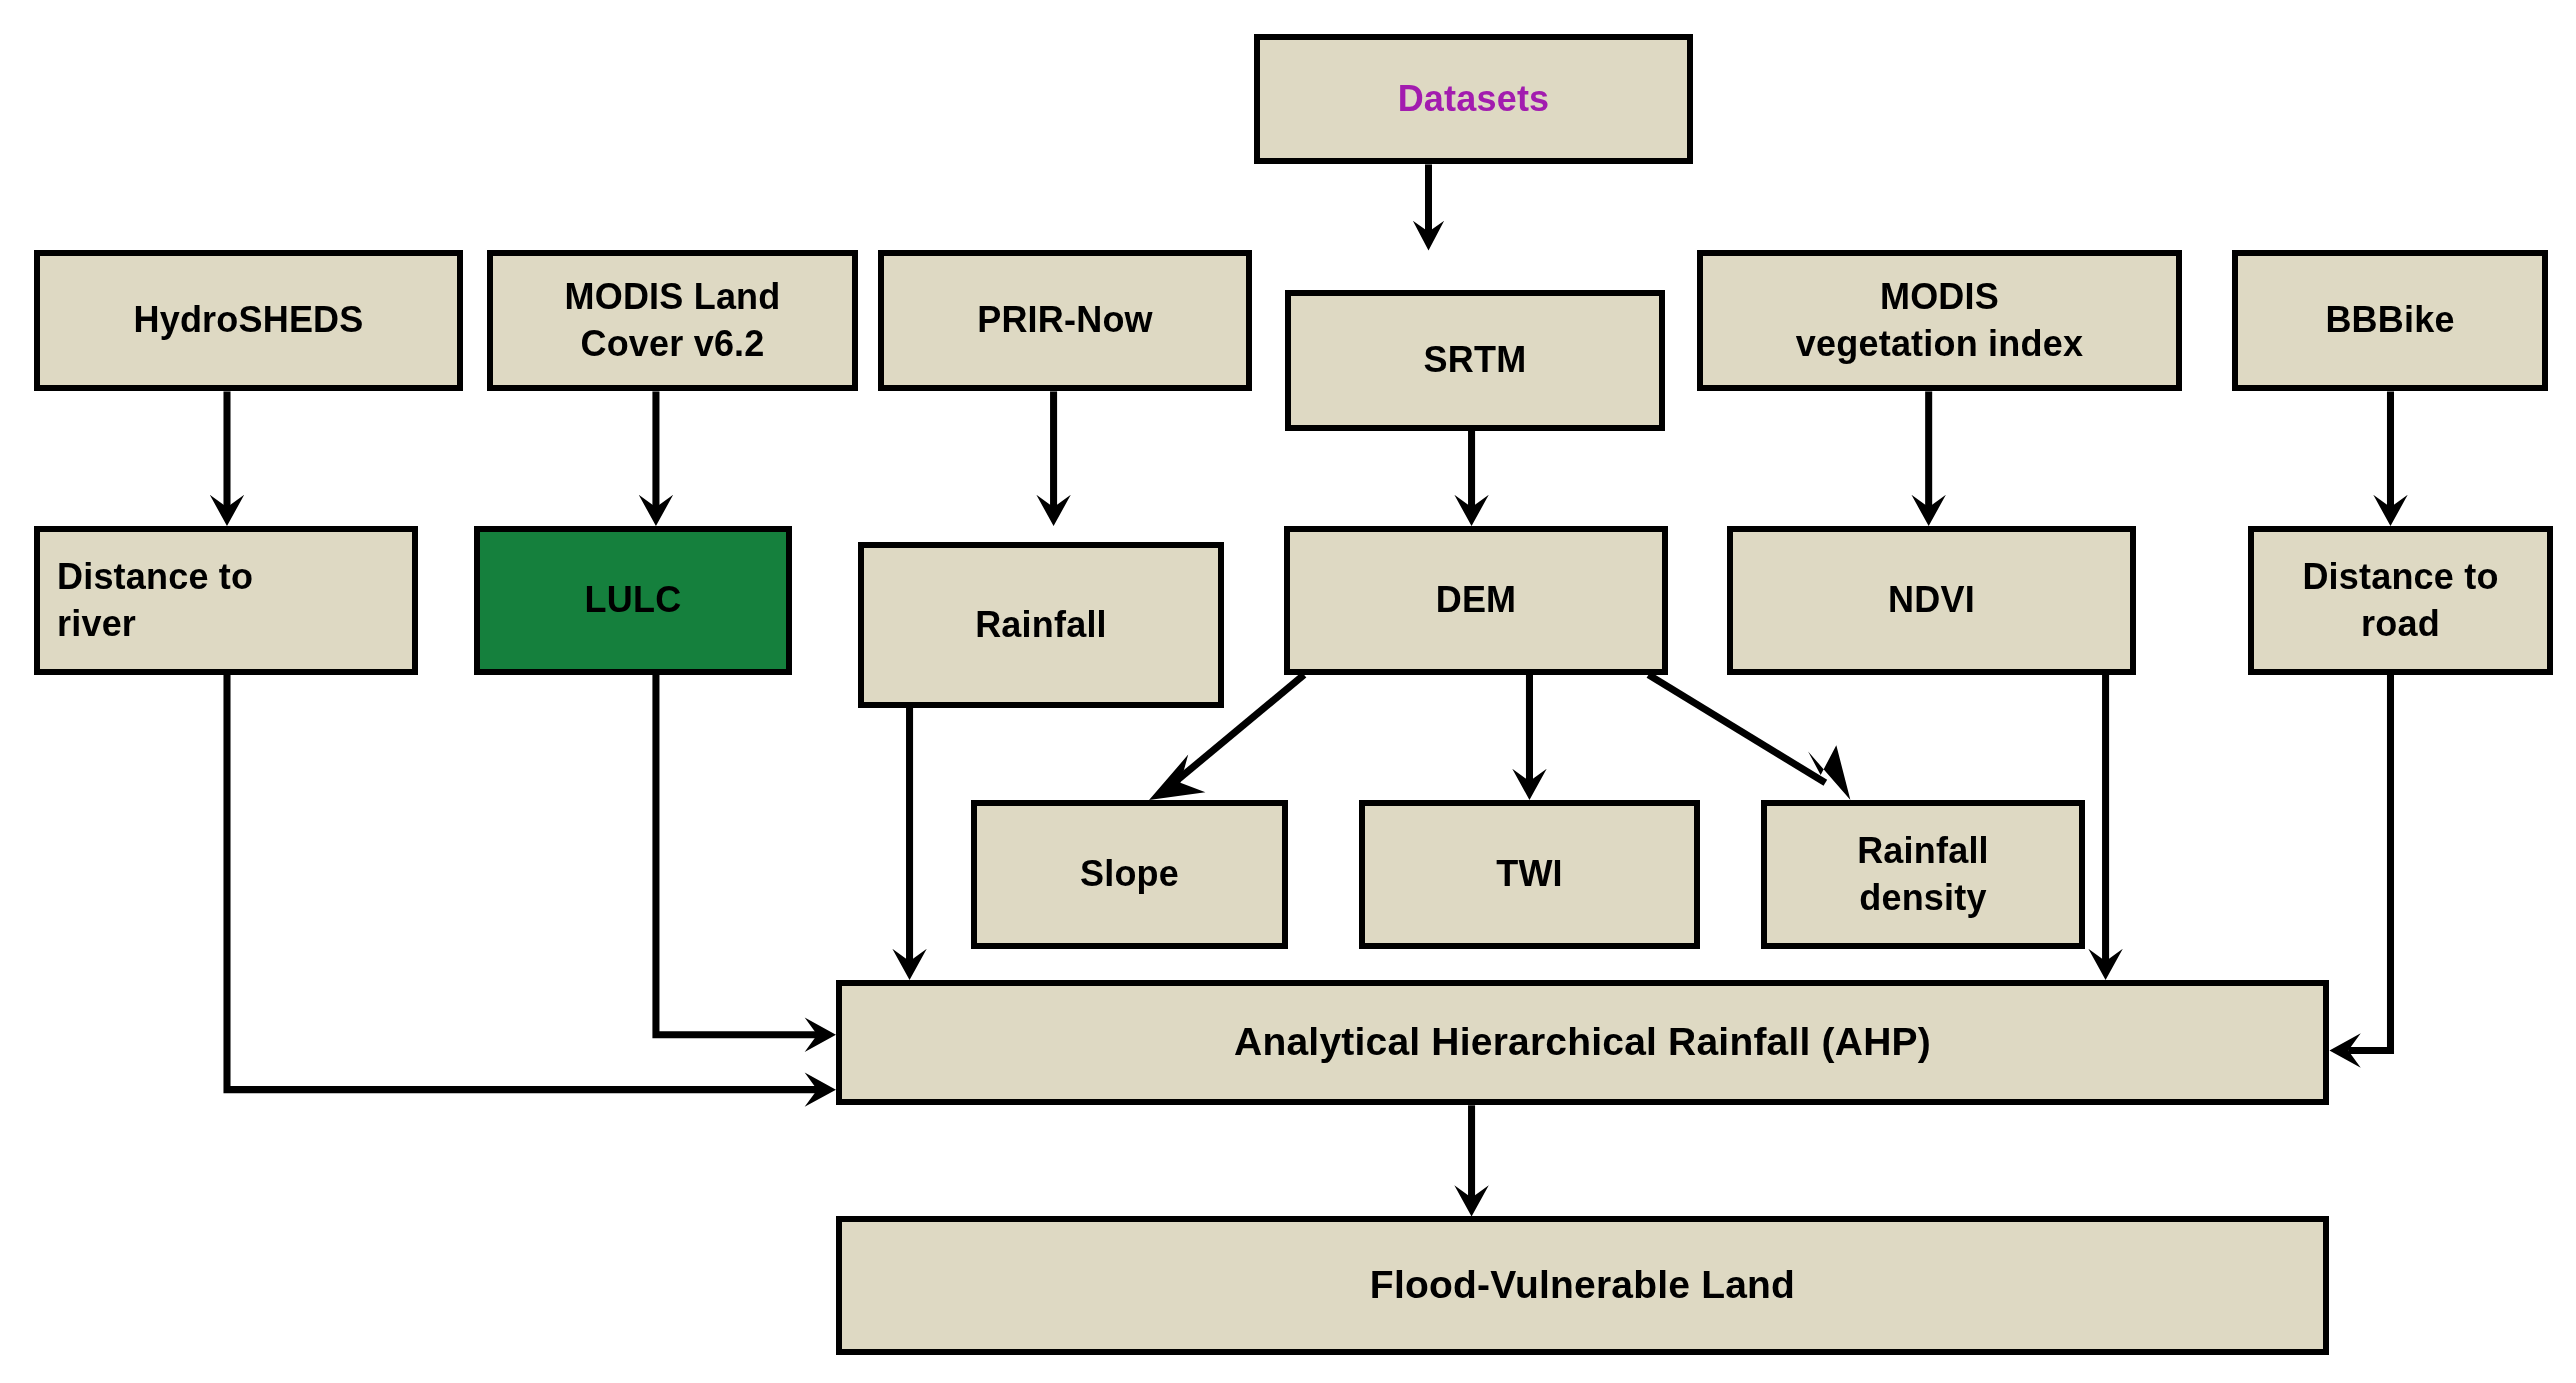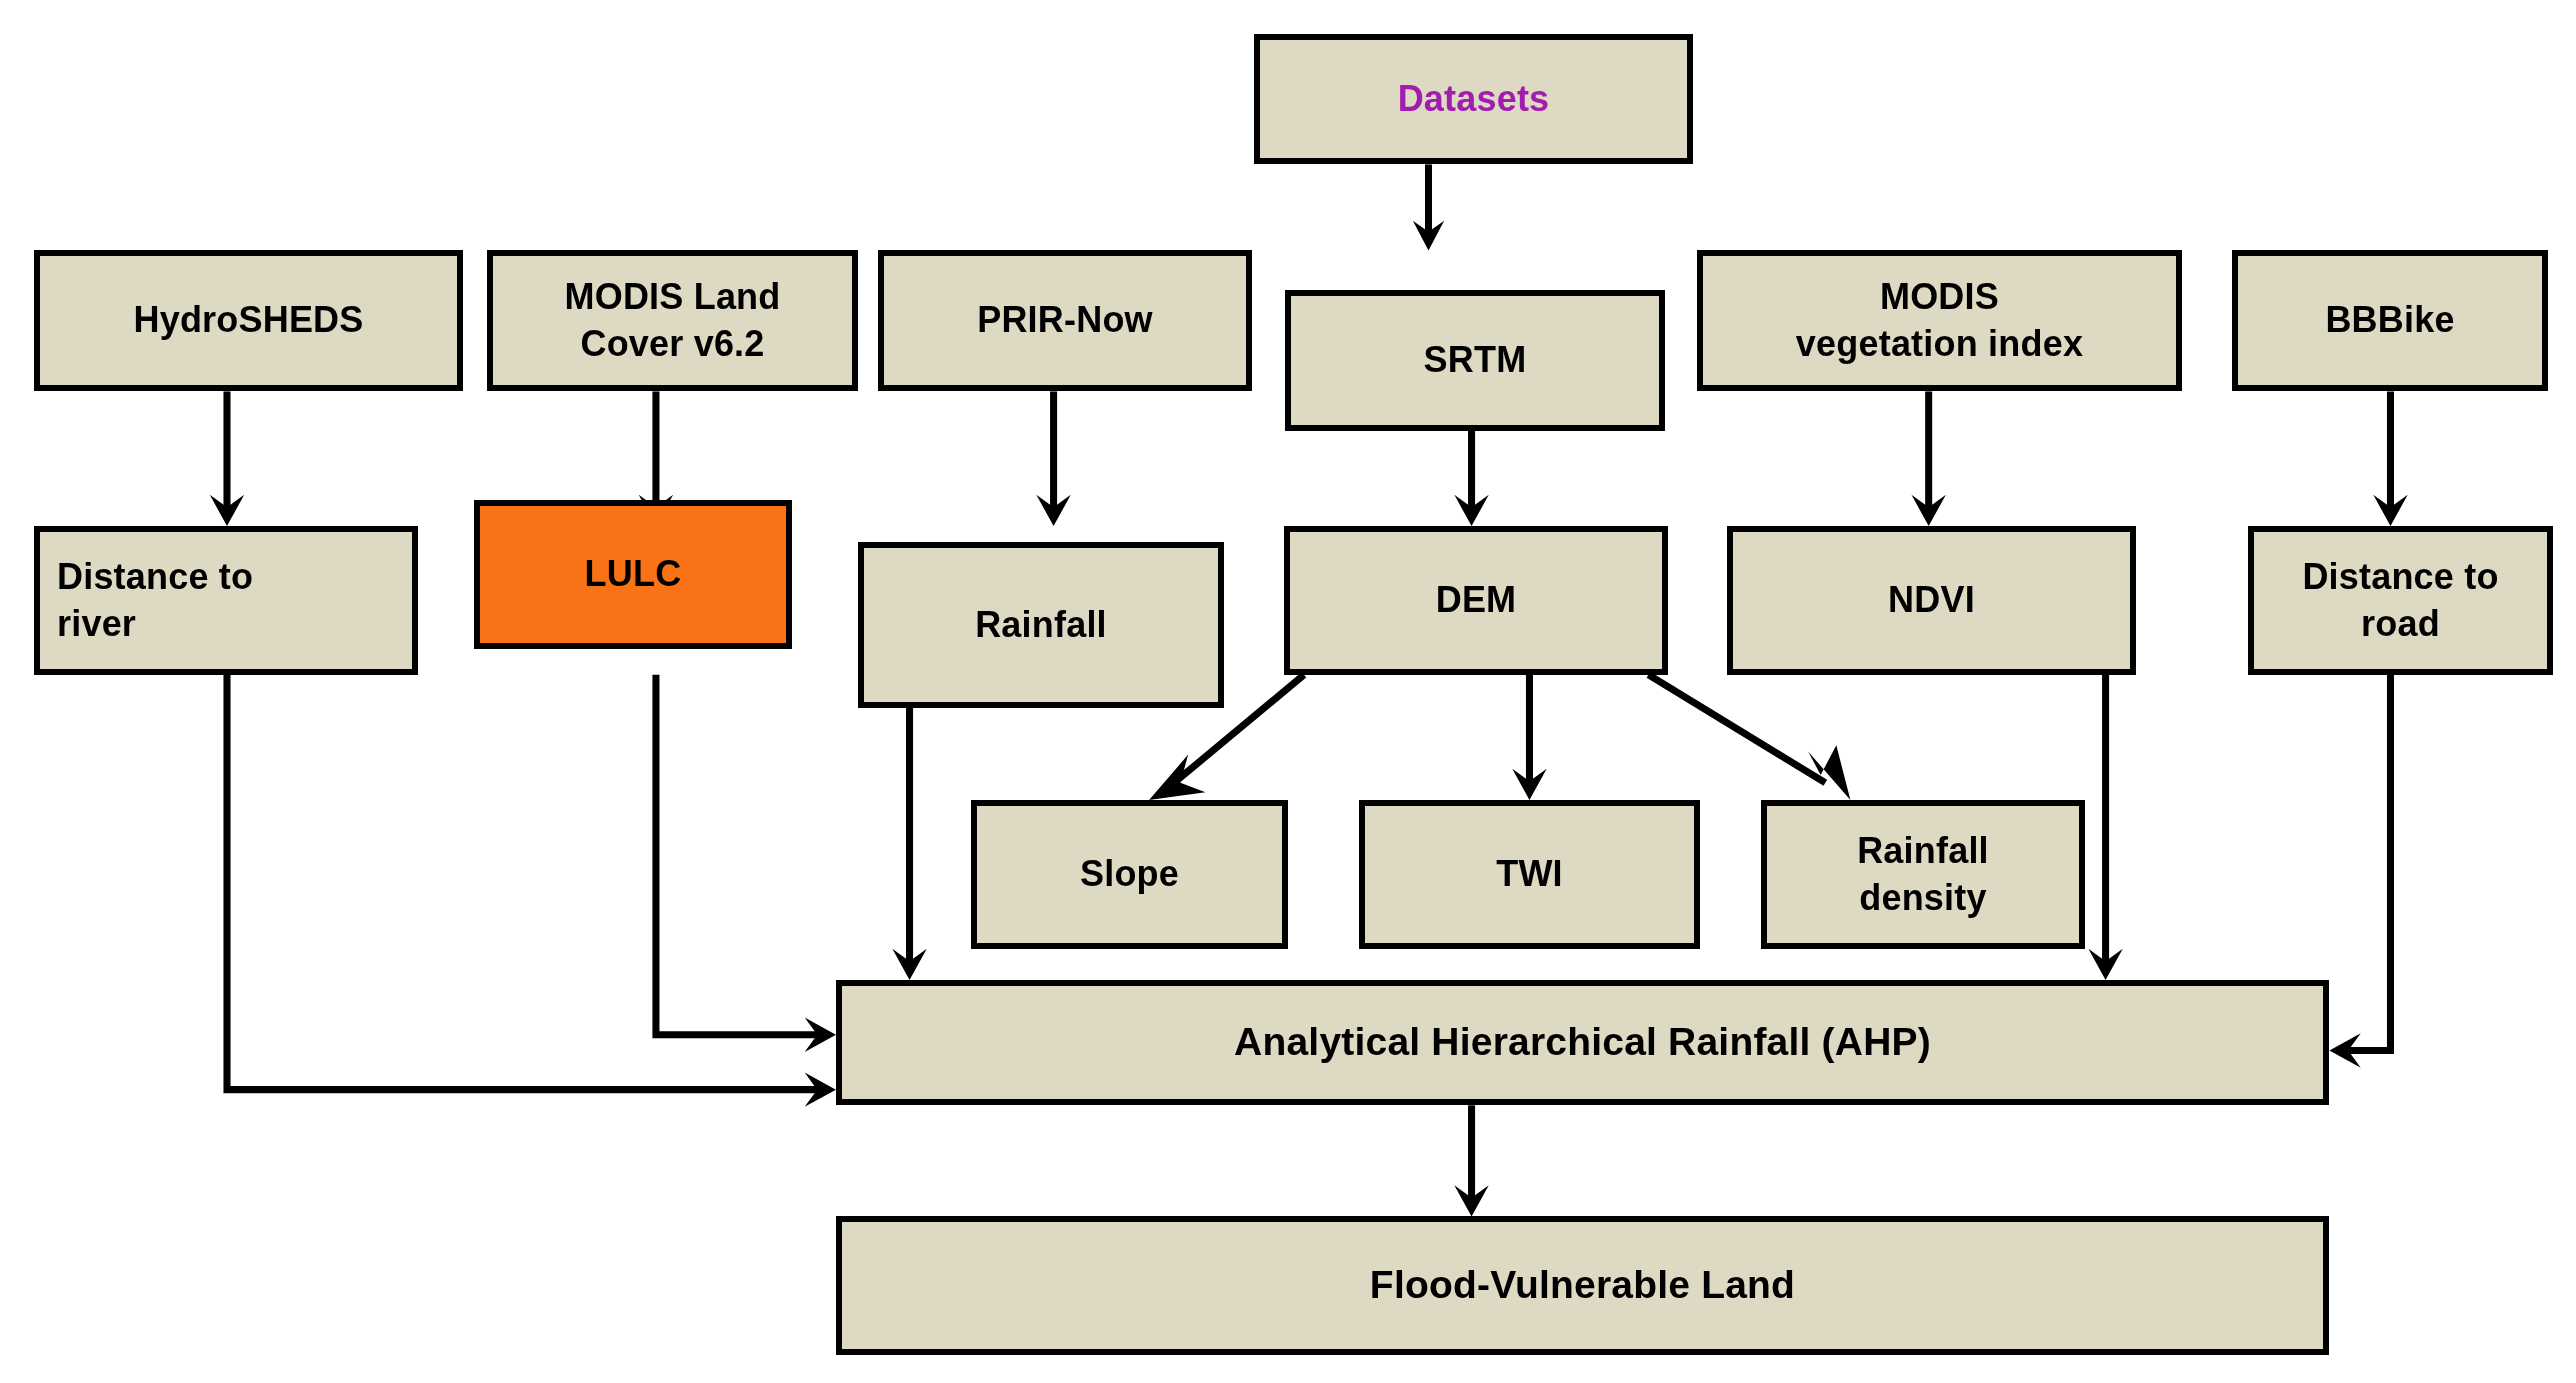--- a/index.html
+++ b/index.html
@@ -175,21 +175,21 @@
         <span class="label">MODIS
 vegetation index</span>
       </div>
       <div class="node" style="left: 2232px; top: 250px; width: 316px; height: 141px; background: rgb(222, 217, 195); border-color: rgb(0, 0, 0); color: rgb(0, 0, 0);">
         <span class="label">BBBike</span>
       </div>
       <div class="node align-left" style="left: 34px; top: 526px; width: 384px; height: 149px; background: rgb(222, 217, 195); border-color: rgb(0, 0, 0); color: rgb(0, 0, 0);">
         <span class="label">Distance to
 river</span>
       </div>
-      <div class="node" style="left: 474px; top: 500px; width: 318px; height: 149px; background: #f97316; border-color: rgb(0, 0, 0); color: rgb(0, 0, 0);">
+      <div class="node" style="left: 474px; top: 526px; width: 318px; height: 149px; background: #15803d; border-color: rgb(0, 0, 0); color: rgb(0, 0, 0);">
         <span class="label">LULC</span>
       </div>
       <div class="node" style="left: 858px; top: 542px; width: 366px; height: 166px; background: rgb(222, 217, 195); border-color: rgb(0, 0, 0); color: rgb(0, 0, 0);">
         <span class="label">Rainfall</span>
       </div>
       <div class="node" style="left: 1284px; top: 526px; width: 384px; height: 149px; background: rgb(222, 217, 195); border-color: rgb(0, 0, 0); color: rgb(0, 0, 0);">
         <span class="label">DEM</span>
       </div>
       <div class="node" style="left: 1727px; top: 526px; width: 409px; height: 149px; background: rgb(222, 217, 195); border-color: rgb(0, 0, 0); color: rgb(0, 0, 0);">
         <span class="label">NDVI</span>

